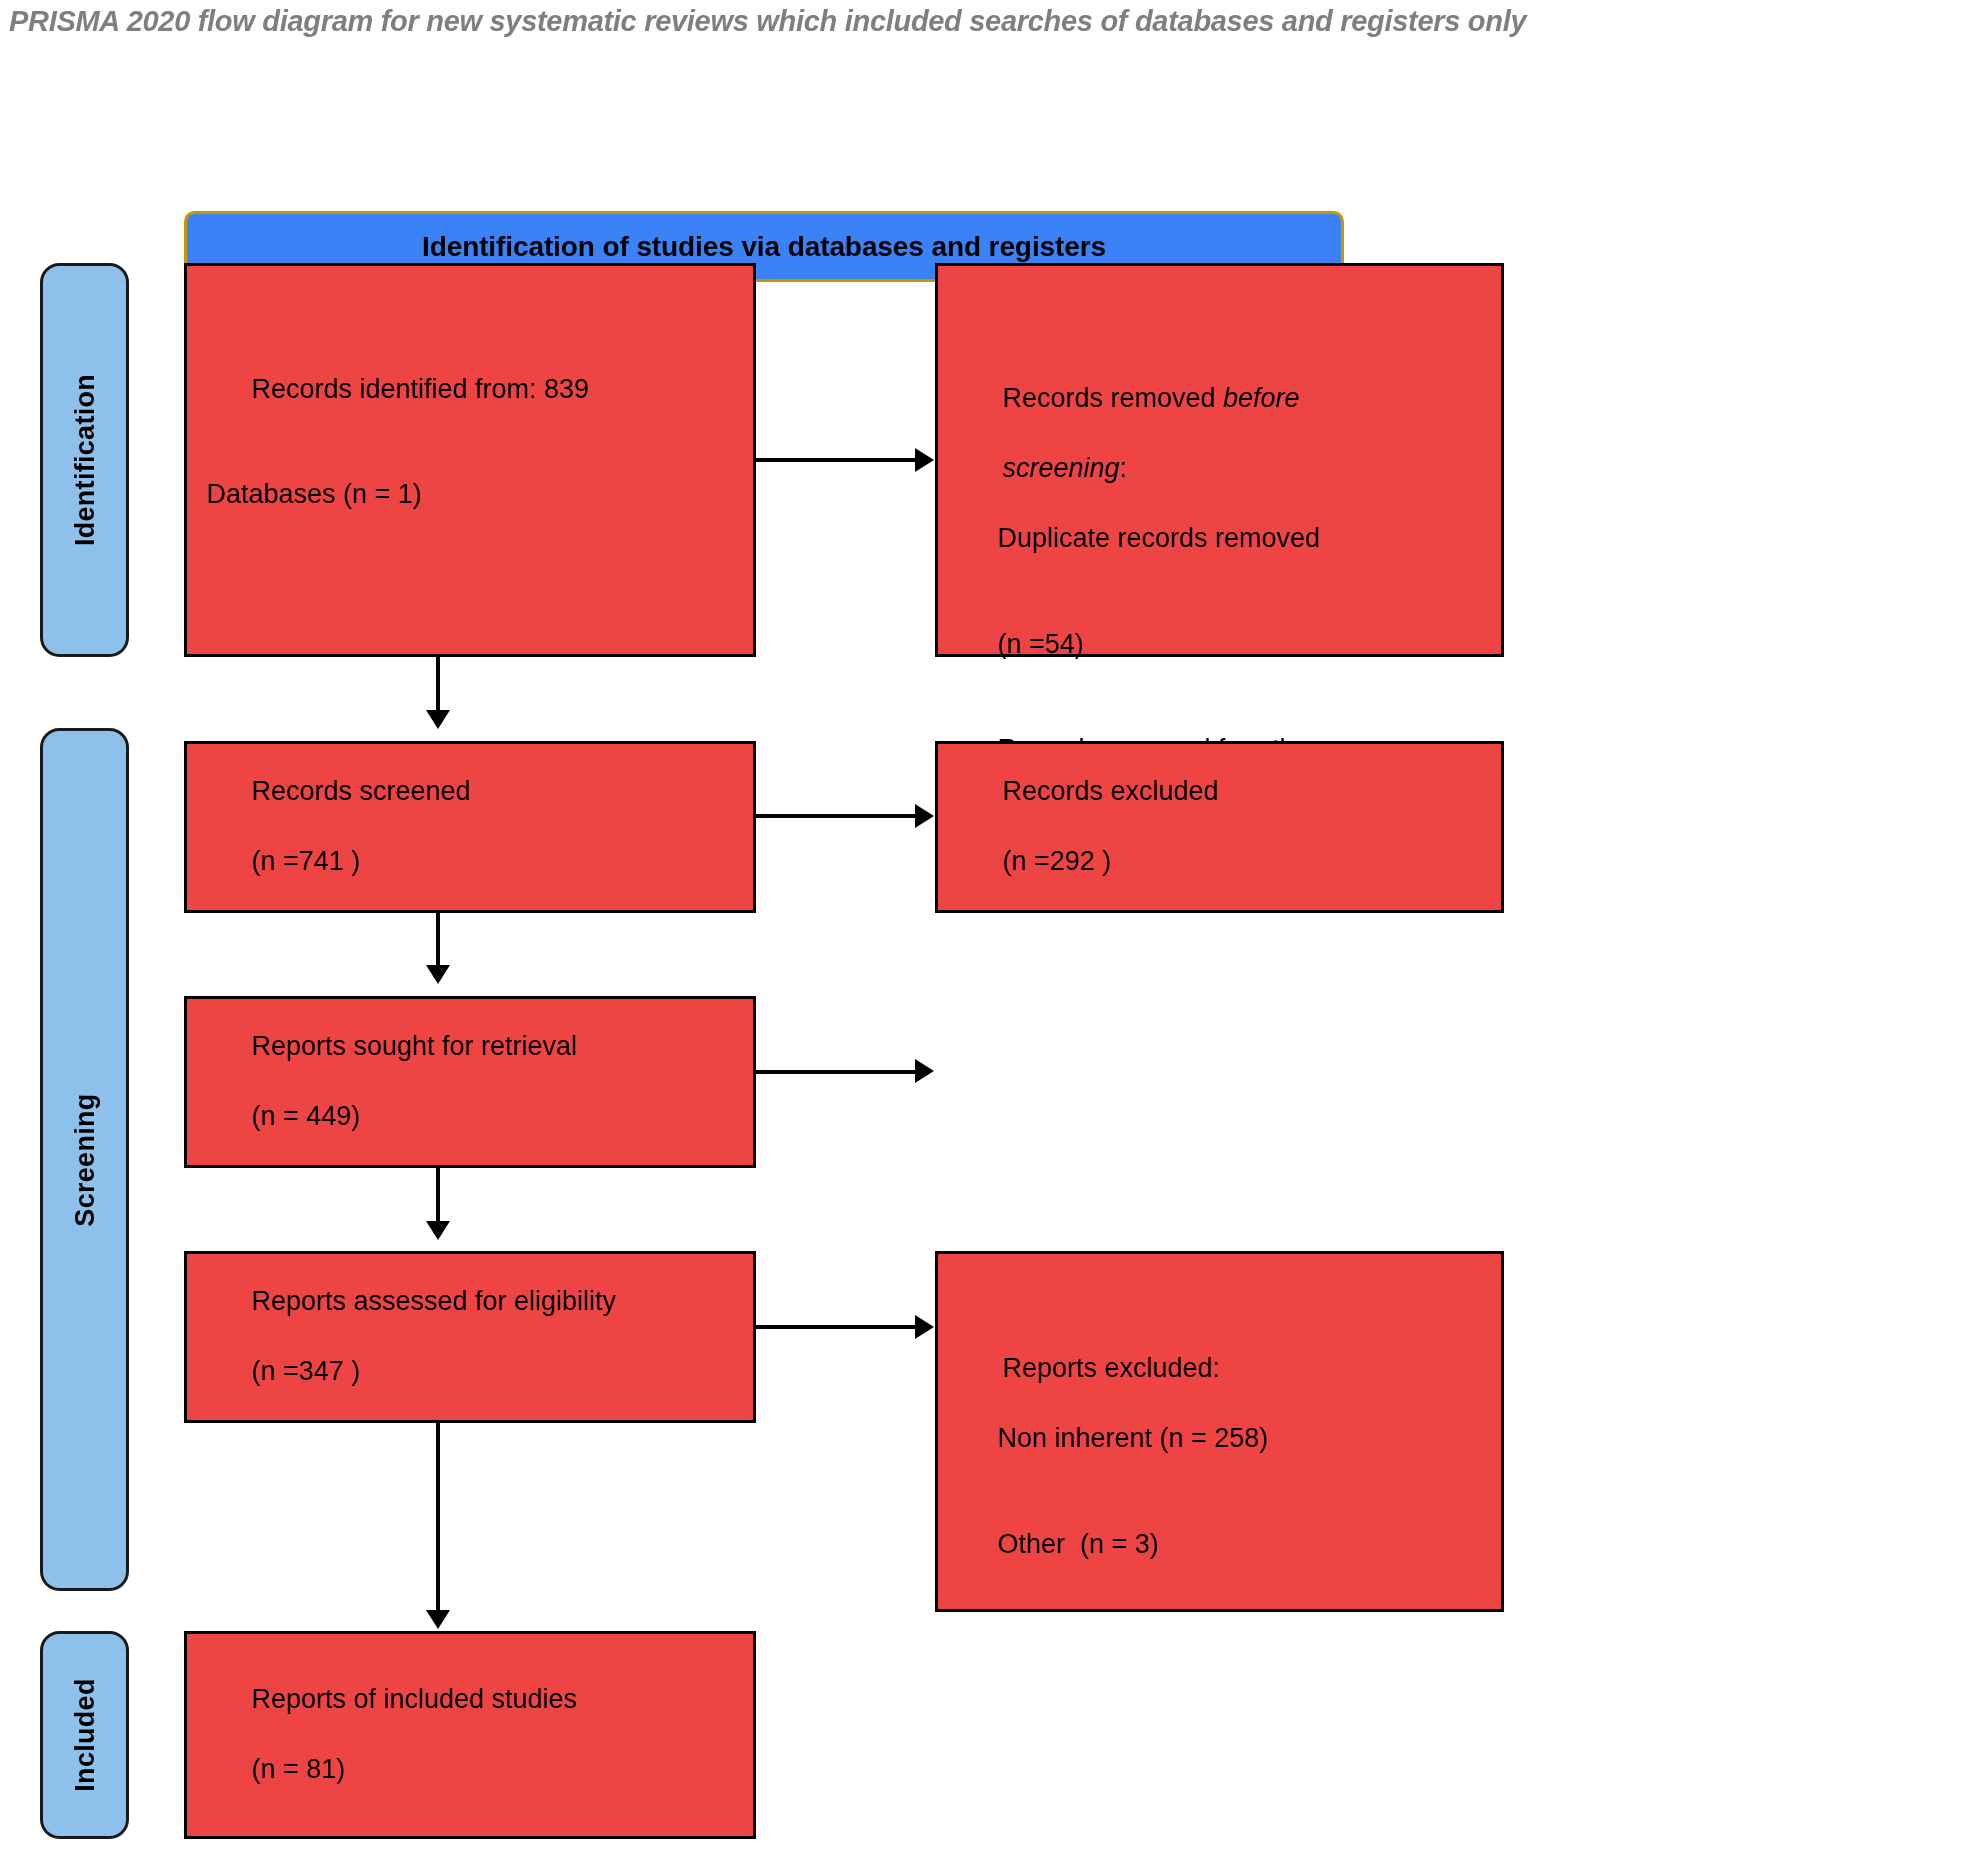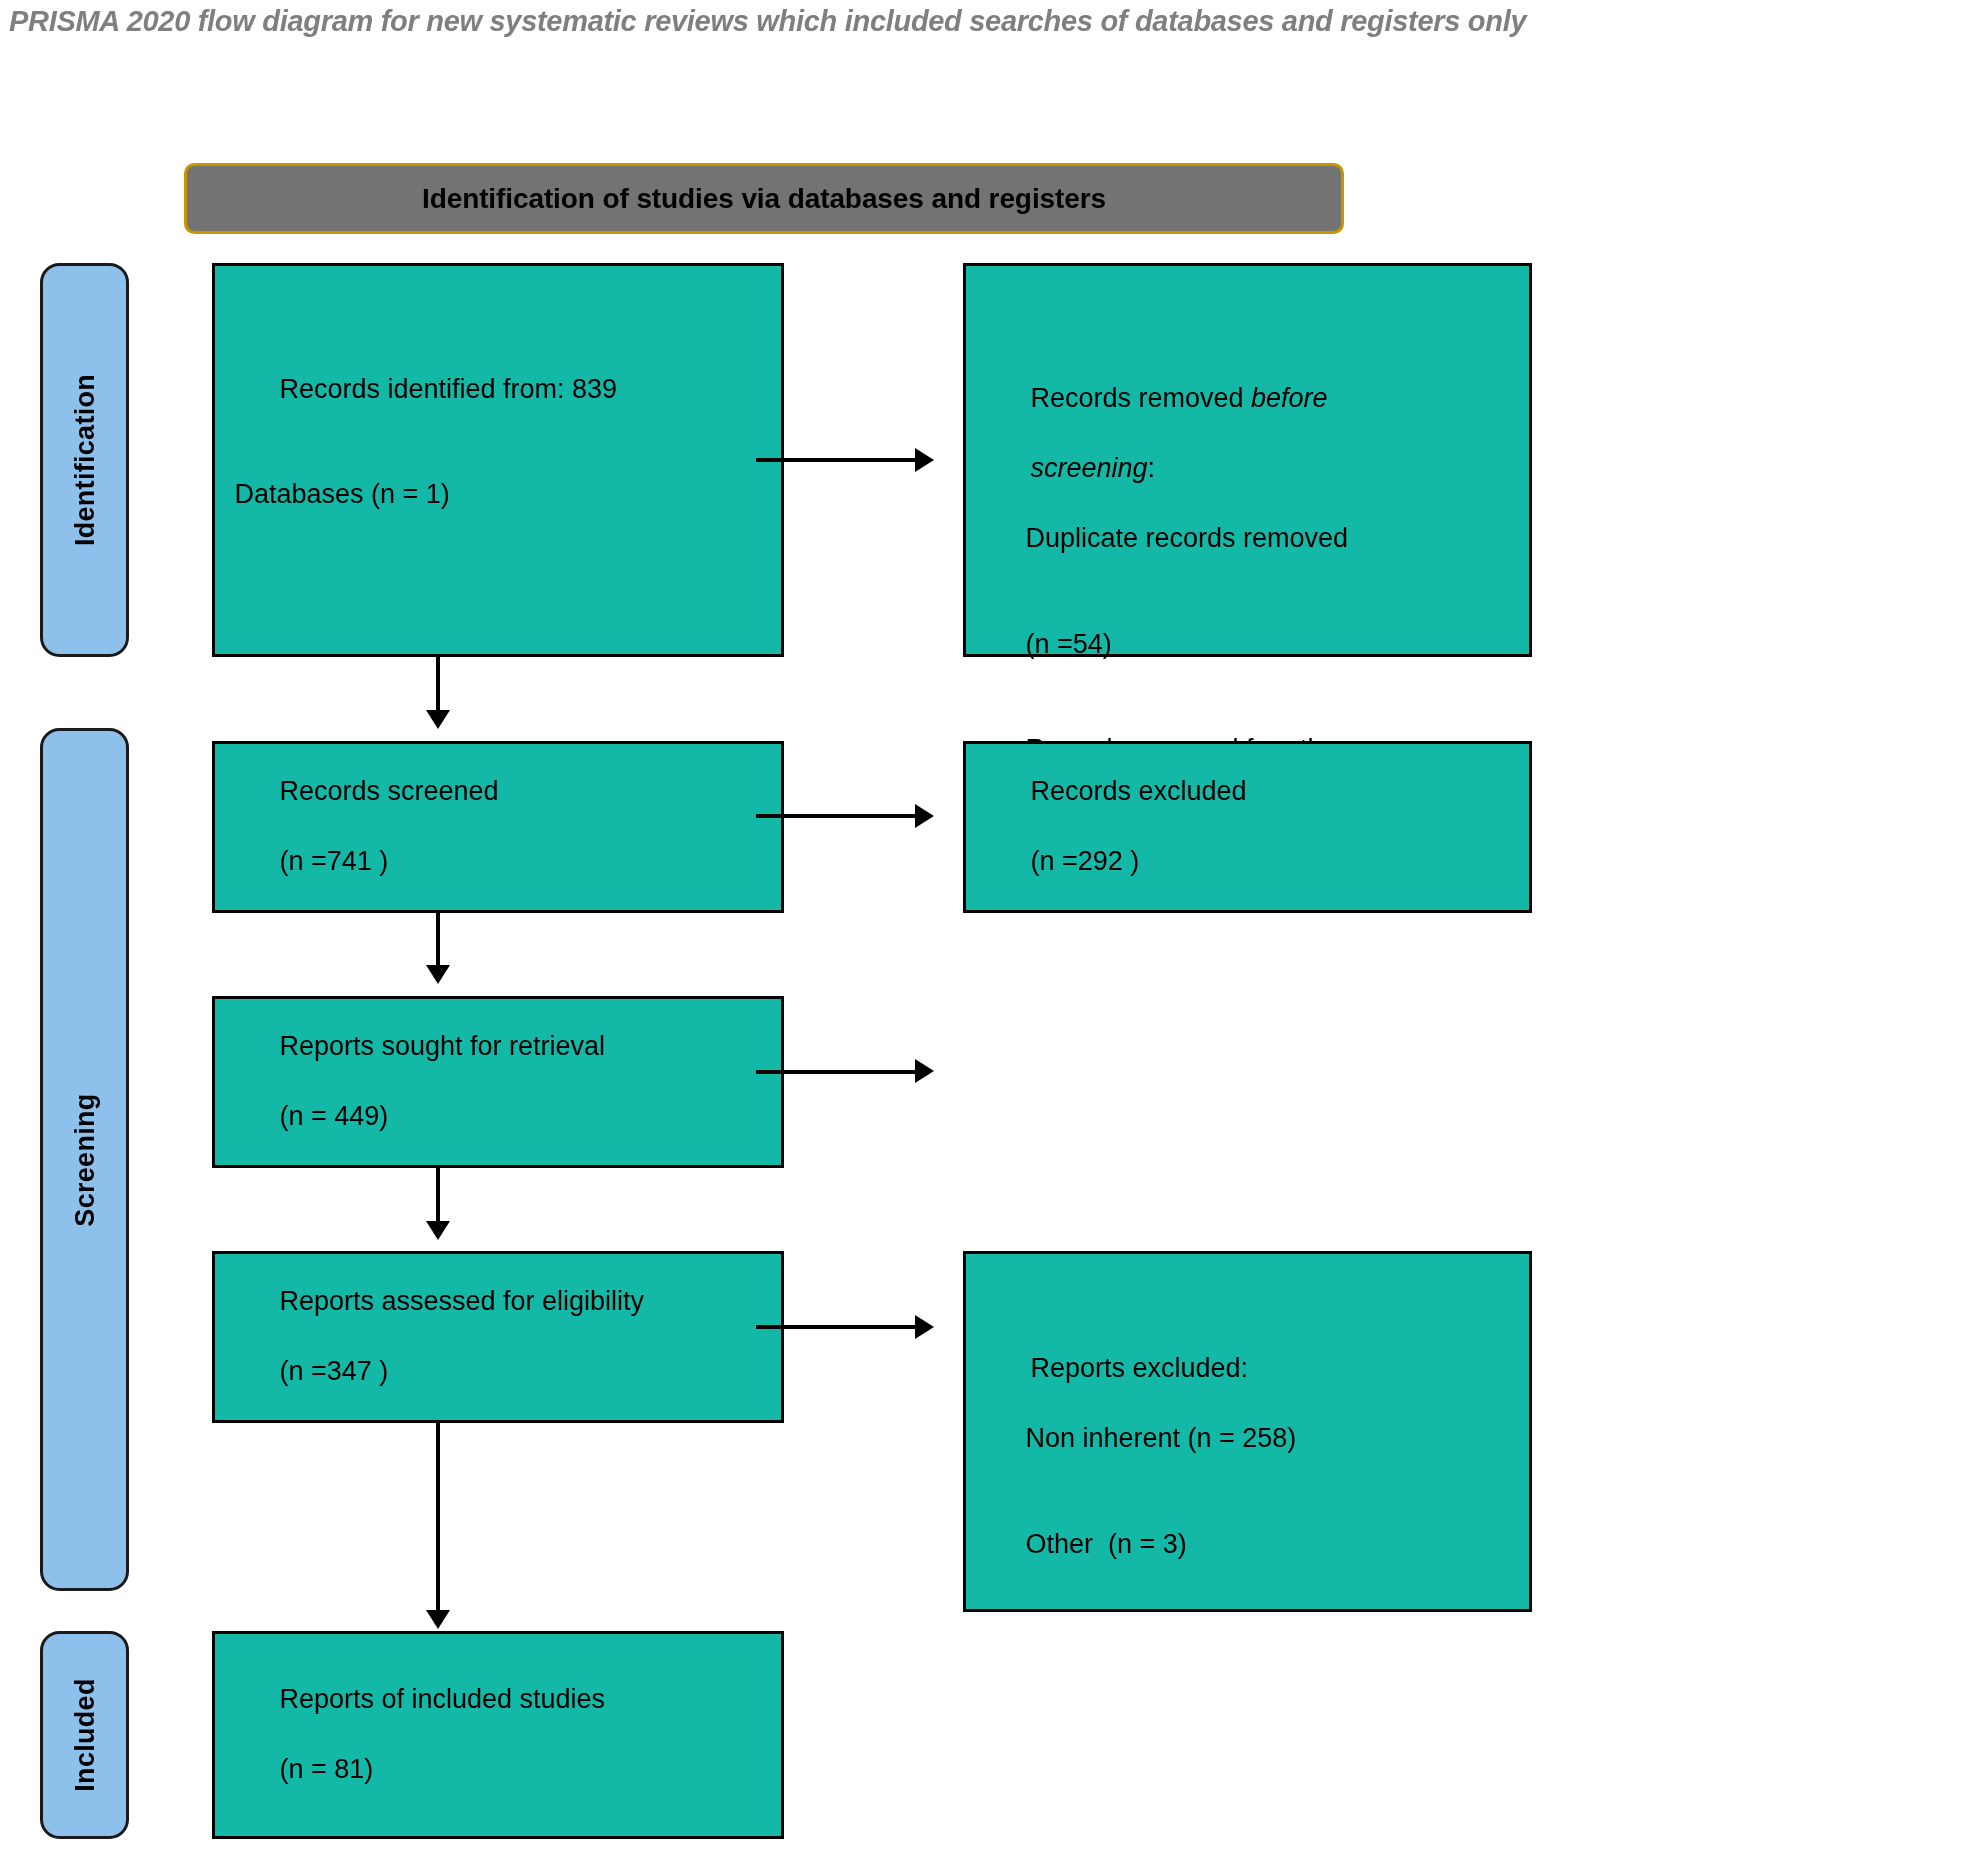--- a/index.html
+++ b/index.html
@@ -52,42 +52,42 @@
     white-space: nowrap;
     font-size: 27px;
     font-weight: bold;
     color: #000000;
     letter-spacing: 0.3px;
   }
 
   
   .section-banner {
     position: absolute;
-    background: #737373;
+    background: #3b82f6;
     border: 3.2px solid #c79700;
     border-radius: 10.3px;
     box-sizing: border-box;
     display: flex;
     align-items: center;
     justify-content: center;
+    margin-top: 48px;
   }
   .section-banner .banner-text {
     font-size: 28px;
     font-weight: bold;
     color: #000000;
     letter-spacing: -0.1px;
   }
 
   
   .flow-box {
     position: absolute;
-    background: #14b8a6;
+    background: #ef4444;
     border: 3.2px solid #000000;
     box-sizing: border-box;
-    margin-left: 28px;
   }
   .flow-box .box-text {
     position: absolute;
     left: 19.4px;
     right: 14px;
     top: 50%;
     transform: translateY(-50%);
     font-size: 27px;
     line-height: 1.30;
     color: #000000;

